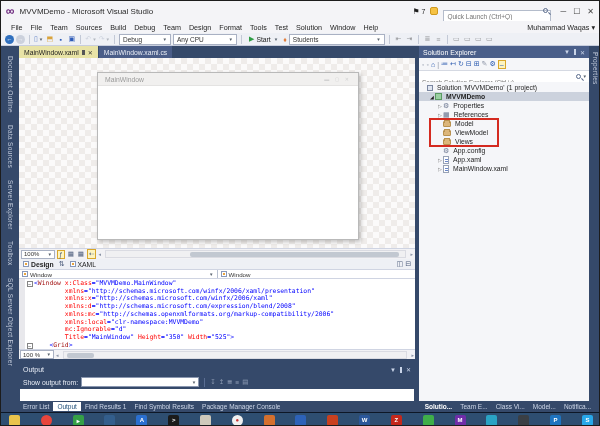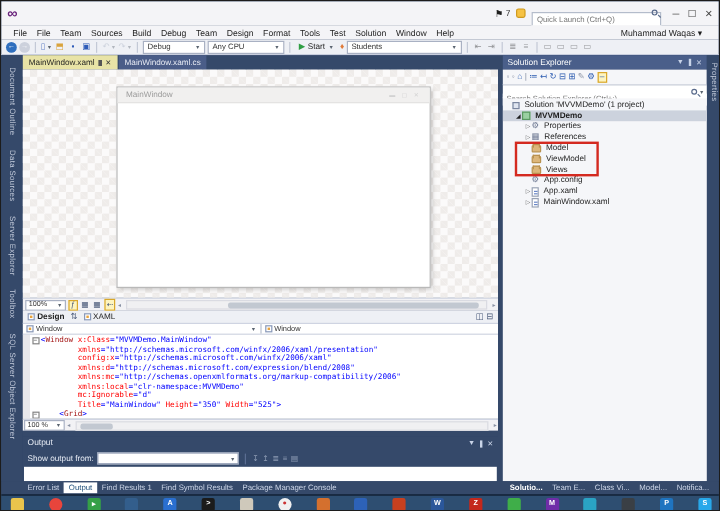--- a/index.html
+++ b/index.html
@@ -17,21 +17,21 @@
   .quick-launch { position:relative; width:108px; height:13px; }
   .quick-launch input { width:100%; height:100%; border:1px solid #b4bccb; background:#fff; font-size:6.5px; padding:0 12px 0 3px; color:#6d6d6d; font-family:"Liberation Sans",sans-serif; }
   .mag { position:absolute; right:3px; top:3px; width:5px; height:5px; border:1px solid #5a6b8c; border-radius:50%; }
   .mag::after { content:""; position:absolute; left:4px; top:4px; width:3px; height:1px; background:#5a6b8c; transform:rotate(45deg); }
   .winbtns { display:flex; gap:7px; font-size:8px; color:#444; margin-left:4px; }
   .winbtns span { cursor:default; }
 
   
   .menubar { position:absolute; top:20px; left:0; right:0; height:12px; background:#f4f4f7; display:flex; align-items:center; padding-left:6px; }
   .menu-item { font-size:7.2px; color:#1e1e1e; padding:0 4px; }
-  .user-label { margin-left:auto; font-size:7.2px; color:#1e1e1e; padding-right:14px; }
+  .user-label { margin-left:auto; font-size:7.2px; color:#1e1e1e; padding-right:4px; }
 
   
   .toolbar { position:absolute; top:32px; left:0; right:0; height:13px; background:#eef0f5; border-bottom:1px solid #c8cede; display:flex; align-items:center; padding-left:4px; gap:2px; }
   .ti { display:inline-flex; align-items:center; justify-content:center; height:10px; min-width:9px; font-size:7px; }
   .ti.dis { opacity:.4; }
   .ti-circle { width:9px; height:9px; border-radius:50%; color:#fff; font-size:6px; line-height:9px; text-align:center; }
   .tsep { width:1px; height:9px; background:#c3c9d6; margin:0 2px; }
   .caret { font-size:4.5px; color:#5a6470; margin-left:1px; }
   .tb-select { height:11px; background:#fff; border:1px solid #a9b1c3; font-size:6.5px; color:#333; display:flex; align-items:center; padding:0 3px; }
   .tb-select .caret { margin-left:auto; padding-left:4px; }
@@ -152,20 +152,21 @@
   .tb-icon { width:11px; height:11px; border-radius:2px; flex:none; display:flex; align-items:center; justify-content:center; font-size:6px; color:#fff; font-weight:bold; }
   .tb-icon.circle { border-radius:50%; }
 </style>
 </head>
 <body>
 
 <div class="screen">
 
   <div class="titlebar">
     <span class="vs-logo">∞</span>
+    <span class="win-title">MVVMDemo - Microsoft Visual Studio</span>
     <div class="title-right">
       <span class="flag">⚑</span>
       <span class="flag-count">7</span>
       <span class="notif-dot"></span>
       <span class="quick-launch">
         <input placeholder="Quick Launch (Ctrl+Q)" style="">
         <span class="mag"></span>
       </span>
       <span class="winbtns">
         <span>─</span>
@@ -351,21 +352,21 @@
             <span class="tag-chip"></span>
             <span>Window</span>
           </span>
       </div>
 
       <div class="code">
         <div class="indicator-margin"></div>
         <div class="code-lines" id="code-lines">
             <div class="code-line"><span class="fold-cell"><span class="fold-box">−</span></span><span class="tok-d">&lt;</span><span class="tok-t">Window</span><span class="tok-p"> </span><span class="tok-a">x:Class</span><span class="tok-d">=</span><span class="tok-v">"MVVMDemo.MainWindow"</span></div>
             <div class="code-line"><span class="fold-cell"></span><span class="tok-p">        </span><span class="tok-a">xmlns</span><span class="tok-d">=</span><span class="tok-v">"http://schemas.microsoft.com/winfx/2006/xaml/presentation"</span></div>
-            <div class="code-line"><span class="fold-cell"></span><span class="tok-p">        </span><span class="tok-a">config:x</span><span class="tok-d">=</span><span class="tok-v">"http://schemas.microsoft.com/winfx/2006/xaml"</span></div>
+            <div class="code-line"><span class="fold-cell"></span><span class="tok-p">        </span><span class="tok-a">xmlns:x</span><span class="tok-d">=</span><span class="tok-v">"http://schemas.microsoft.com/winfx/2006/xaml"</span></div>
             <div class="code-line"><span class="fold-cell"></span><span class="tok-p">        </span><span class="tok-a">xmlns:d</span><span class="tok-d">=</span><span class="tok-v">"http://schemas.microsoft.com/expression/blend/2008"</span></div>
             <div class="code-line"><span class="fold-cell"></span><span class="tok-p">        </span><span class="tok-a">xmlns:mc</span><span class="tok-d">=</span><span class="tok-v">"http://schemas.openxmlformats.org/markup-compatibility/2006"</span></div>
             <div class="code-line"><span class="fold-cell"></span><span class="tok-p">        </span><span class="tok-a">xmlns:local</span><span class="tok-d">=</span><span class="tok-v">"clr-namespace:MVVMDemo"</span></div>
             <div class="code-line"><span class="fold-cell"></span><span class="tok-p">        </span><span class="tok-a">mc:Ignorable</span><span class="tok-d">=</span><span class="tok-v">"d"</span></div>
             <div class="code-line"><span class="fold-cell"></span><span class="tok-p">        </span><span class="tok-a">Title</span><span class="tok-d">=</span><span class="tok-v">"MainWindow"</span><span class="tok-p"> </span><span class="tok-a">Height</span><span class="tok-d">=</span><span class="tok-v">"350"</span><span class="tok-p"> </span><span class="tok-a">Width</span><span class="tok-d">=</span><span class="tok-v">"525"</span><span class="tok-d">&gt;</span></div>
             <div class="code-line"><span class="fold-cell"><span class="fold-box">−</span></span><span class="tok-p">    </span><span class="tok-d">&lt;</span><span class="tok-t">Grid</span><span class="tok-d">&gt;</span></div>
           </div>
       </div>
 
       <div class="code-bottom">

